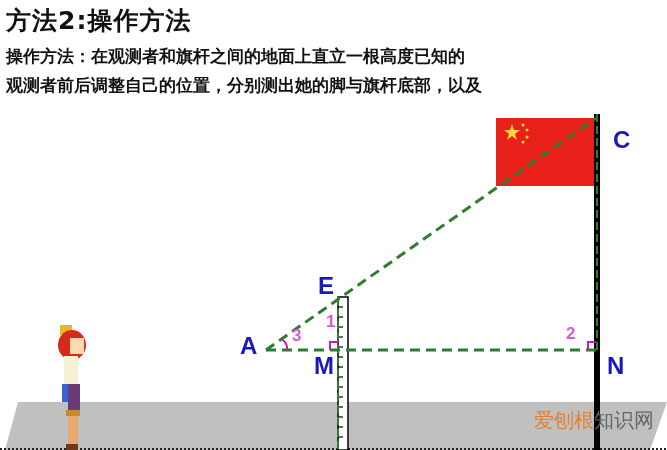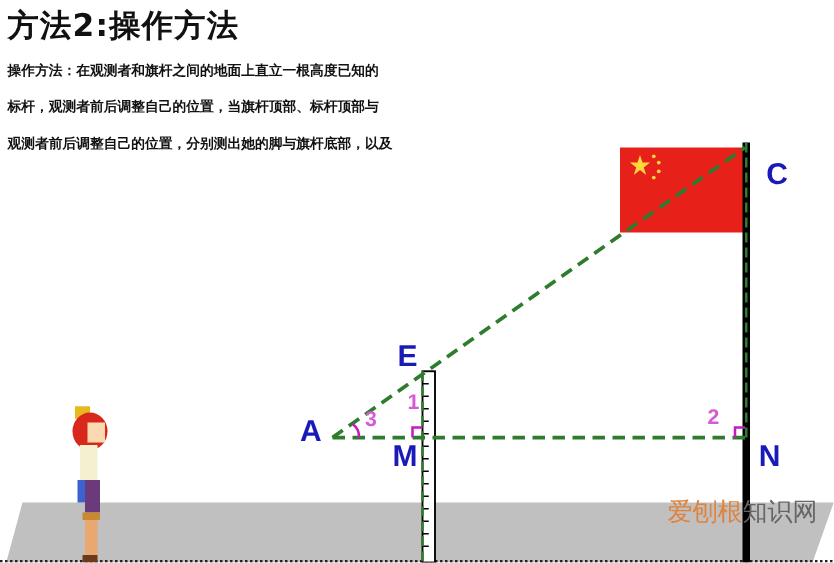--- a/index.html
+++ b/index.html
@@ -1,32 +1,31 @@
 <!DOCTYPE html>
 <html><head>
 <meta charset="utf-8">
 <style>
   html,body{margin:0;padding:0;background:#fff;}
   body{width:667px;height:450px;position:relative;overflow:hidden;font-family:"DejaVu Sans",sans-serif;}
   .title{position:absolute;left:6px;top:4px;font-size:25px;font-weight:bold;color:#111;letter-spacing:1px;}
-  .desc{position:absolute;left:6px;top:42px;width:650px;font-size:11px;line-height:29px;color:#111;font-weight:bold;}
+  .desc{position:absolute;left:6px;top:42px;width:650px;font-size:17px;line-height:29px;color:#111;font-weight:bold;}
   .desc span{display:block;white-space:nowrap;}
   svg{position:absolute;left:0;top:0;}
   .lbl{position:absolute;font-family:"Liberation Sans",sans-serif;font-weight:bold;color:#1a1ab8;font-size:24px;}
   .ang{position:absolute;font-family:"Liberation Sans",sans-serif;font-weight:bold;color:#d65ad6;font-size:17px;}
-  .wm{position:absolute;left:534px;top:396px;font-size:20px;}
+  .wm{position:absolute;left:534px;top:407px;font-size:20px;}
   .wm .a{color:#e0823a;} .wm .b{color:#666;}
 </style>
 </head>
 <body>
 
 <div class="title">方法2:操作方法</div>
 <div class="desc">
   <span>操作方法：在观测者和旗杆之间的地面上直立一根高度已知的</span>
-  <span>标杆，观测者前后调整自己的位置，当旗杆顶部、标杆顶部与</span>
   <span>观测者前后调整自己的位置，分别测出她的脚与旗杆底部，以及</span>
 </div>
 
 <svg width="667" height="450">
 
   <polygon points="18,402 667,402 650,450 5,450" fill="#c0c0c0"></polygon>
   <line x1="0" y1="449" x2="667" y2="449" stroke="#222" stroke-width="2" stroke-dasharray="2,2"></line>
 
   <rect x="496" y="118" width="100" height="68" fill="#e8201a"></rect>
   <polygon points="512,124 514,130 520,130 515,134 517,140 512,136 507,140 509,134 504,130 510,130" fill="#ffd93b"></polygon>

